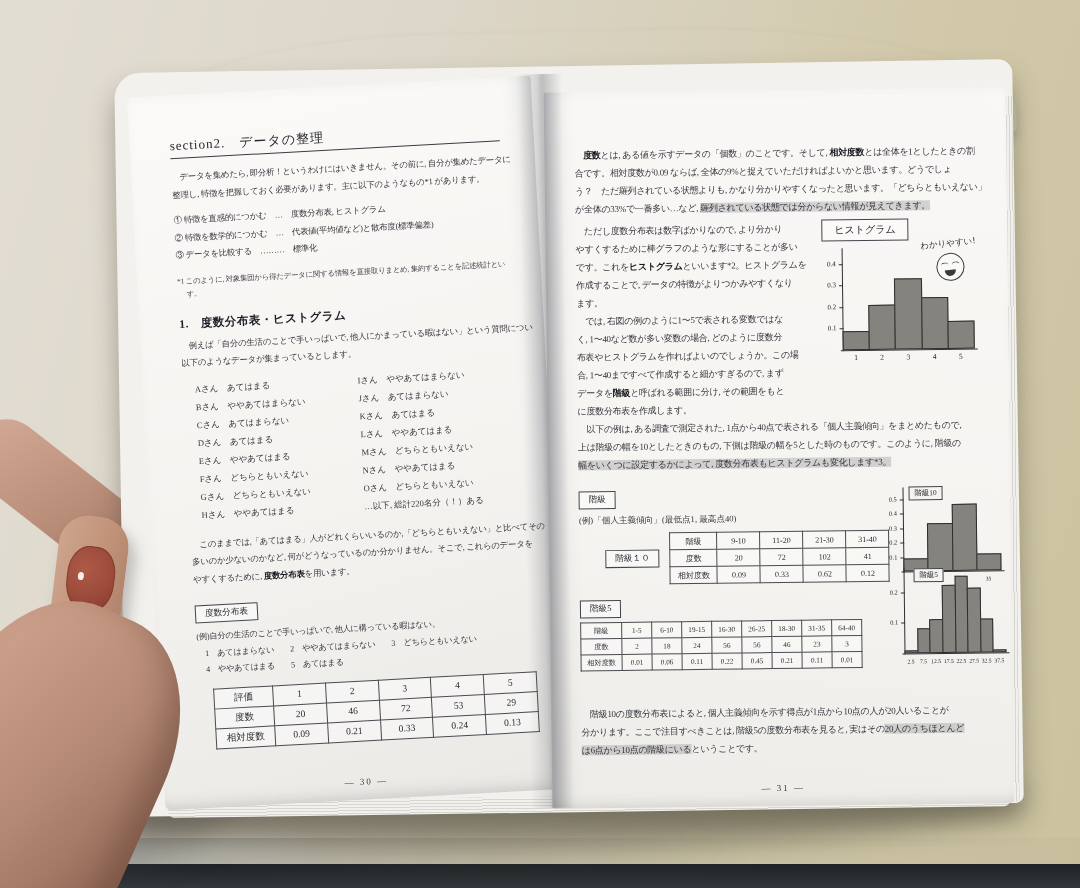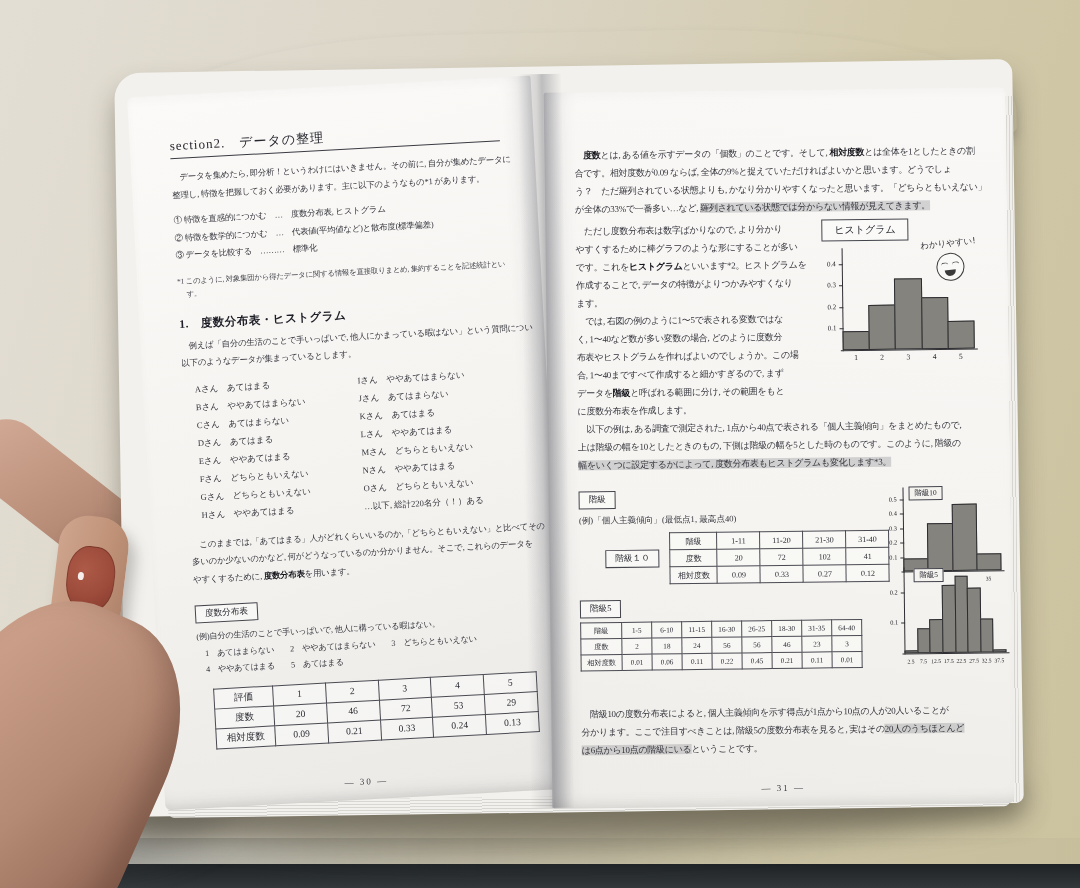--- a/index.html
+++ b/index.html
@@ -287,51 +287,51 @@
     <div class="mt14">
       <span class="boxlabel">階級</span>
     </div>
     <div class="k-example">(例)「個人主義傾向」(最低点1, 最高点40)</div>
     <div class="k10row">
       <span class="boxlabel">階級１０</span>
       <table class="ktable">
           <tbody>
             <tr>
               <td class="hd">階級</td>
-              <td>1-11</td>
+              <td>9-10</td>
               <td>11-20</td>
               <td>21-30</td>
               <td>31-40</td>
             </tr>
             <tr>
               <td class="hd">度数</td>
               <td>20</td>
               <td>72</td>
               <td>102</td>
               <td>41</td>
             </tr>
             <tr>
               <td class="hd">相対度数</td>
               <td>0.09</td>
               <td>0.33</td>
-              <td>0.27</td>
+              <td>0.62</td>
               <td>0.12</td>
             </tr>
           </tbody>
         </table>
     </div>
     <div class="k5block">
       <span class="boxlabel">階級5</span>
       <table class="k5table">
           <tbody>
             <tr>
               <td class="hd">階級</td>
               <td>1-5</td>
               <td>6-10</td>
-              <td>11-15</td>
+              <td>19-15</td>
               <td>16-30</td>
               <td>26-25</td>
               <td>18-30</td>
               <td>31-35</td>
               <td>64-40</td>
             </tr>
             <tr>
               <td class="hd">度数</td>
               <td>2</td>
               <td>18</td>

